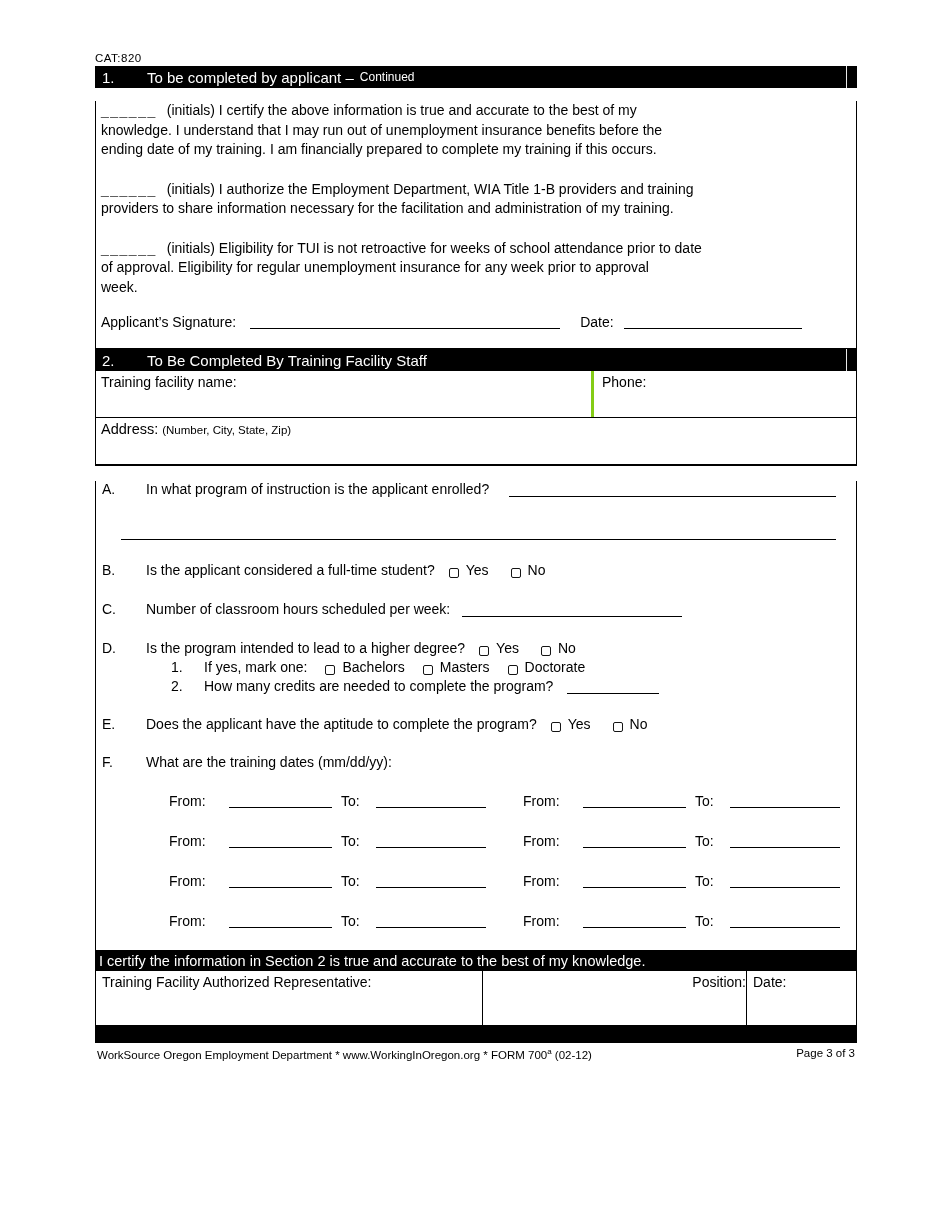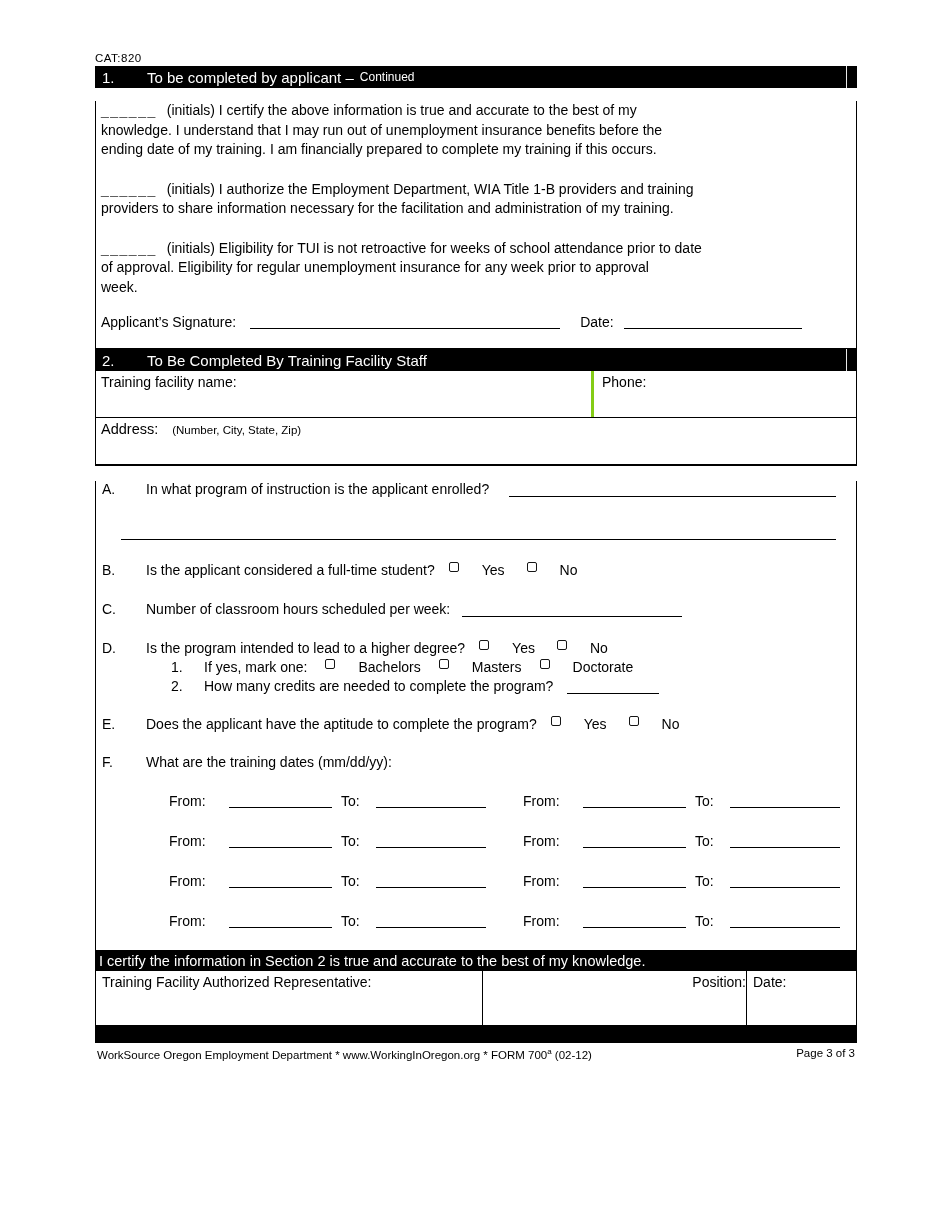--- a/index.html
+++ b/index.html
@@ -31,41 +31,41 @@
   .sig-line { width:310px; margin-left:14px; }
   .sig-date-label { margin-left:20px; }
   .sig-date-line { width:178px; margin-left:10px; }
 
   
   .row2 { display:flex; height:47px; font-size:14px; }
   .cell { padding:3px 0 0 5px; }
   .cell-facility { width:498px; border-right:3px solid #84cc16; }
   .cell-phone { flex:1; padding-left:8px; }
   .addr-row { height:48px; border-bottom:2px solid #000; font-size:14.5px; }
-  .addr-row .hint { font-size:11.5px; margin-left:14px; }
+  .addr-row .hint { font-size:11.5px; margin-left:4px; }
 
   
   .mainbox { padding-bottom:20px; }
   .q { display:flex; align-items:flex-end; font-size:14px; padding:0 20px 0 6px; }
   .q .ltr { flex:0 0 44px; }
   .qa { margin-top:15px; }
   .qa .fill { flex:1; margin-left:20px; }
   .a-line2 { border-bottom:1px solid #000; height:0; margin:42px 20px 0 25px; }
   .qb { margin-top:22px; }
   .qc { margin-top:23px; }
   .qc .c-line { width:220px; margin-left:12px; }
   .qd { margin-top:23px; }
   .dsub { display:flex; align-items:flex-end; font-size:14px; padding-left:75px; margin-top:3px; }
   .dsub .subnum { flex:0 0 33px; }
   .credit-line { width:92px; margin-left:14px; }
   .qe { margin-top:22px; }
   .qf { margin-top:22px; }
 
   .cb { display:inline-block; width:10px; height:10px; border:1.8px solid #151515; border-radius:2px; flex:0 0 auto; margin-right:7px; }
-  .opt { display:inline-flex; align-items:flex-start; margin-left:22px;gap:16px; }
+  .opt { display:inline-flex; align-items:flex-end; margin-left:22px; }
   .opt.first { margin-left:14px; }
   .opt-compact { margin-left:18px; }
 
   
   .fm-row { display:flex; font-size:14px; padding-left:73px; height:17px; margin-top:23px; }
   .fm-row .lbl-from { width:44px; }
   .fm-row .lbl-to { width:27px; margin-left:9px; }
   .fm-line1 { width:103px; margin-left:16px; }
   .fm-line2 { width:110px; margin-left:8px; }
   .fgap { width:37px; }

